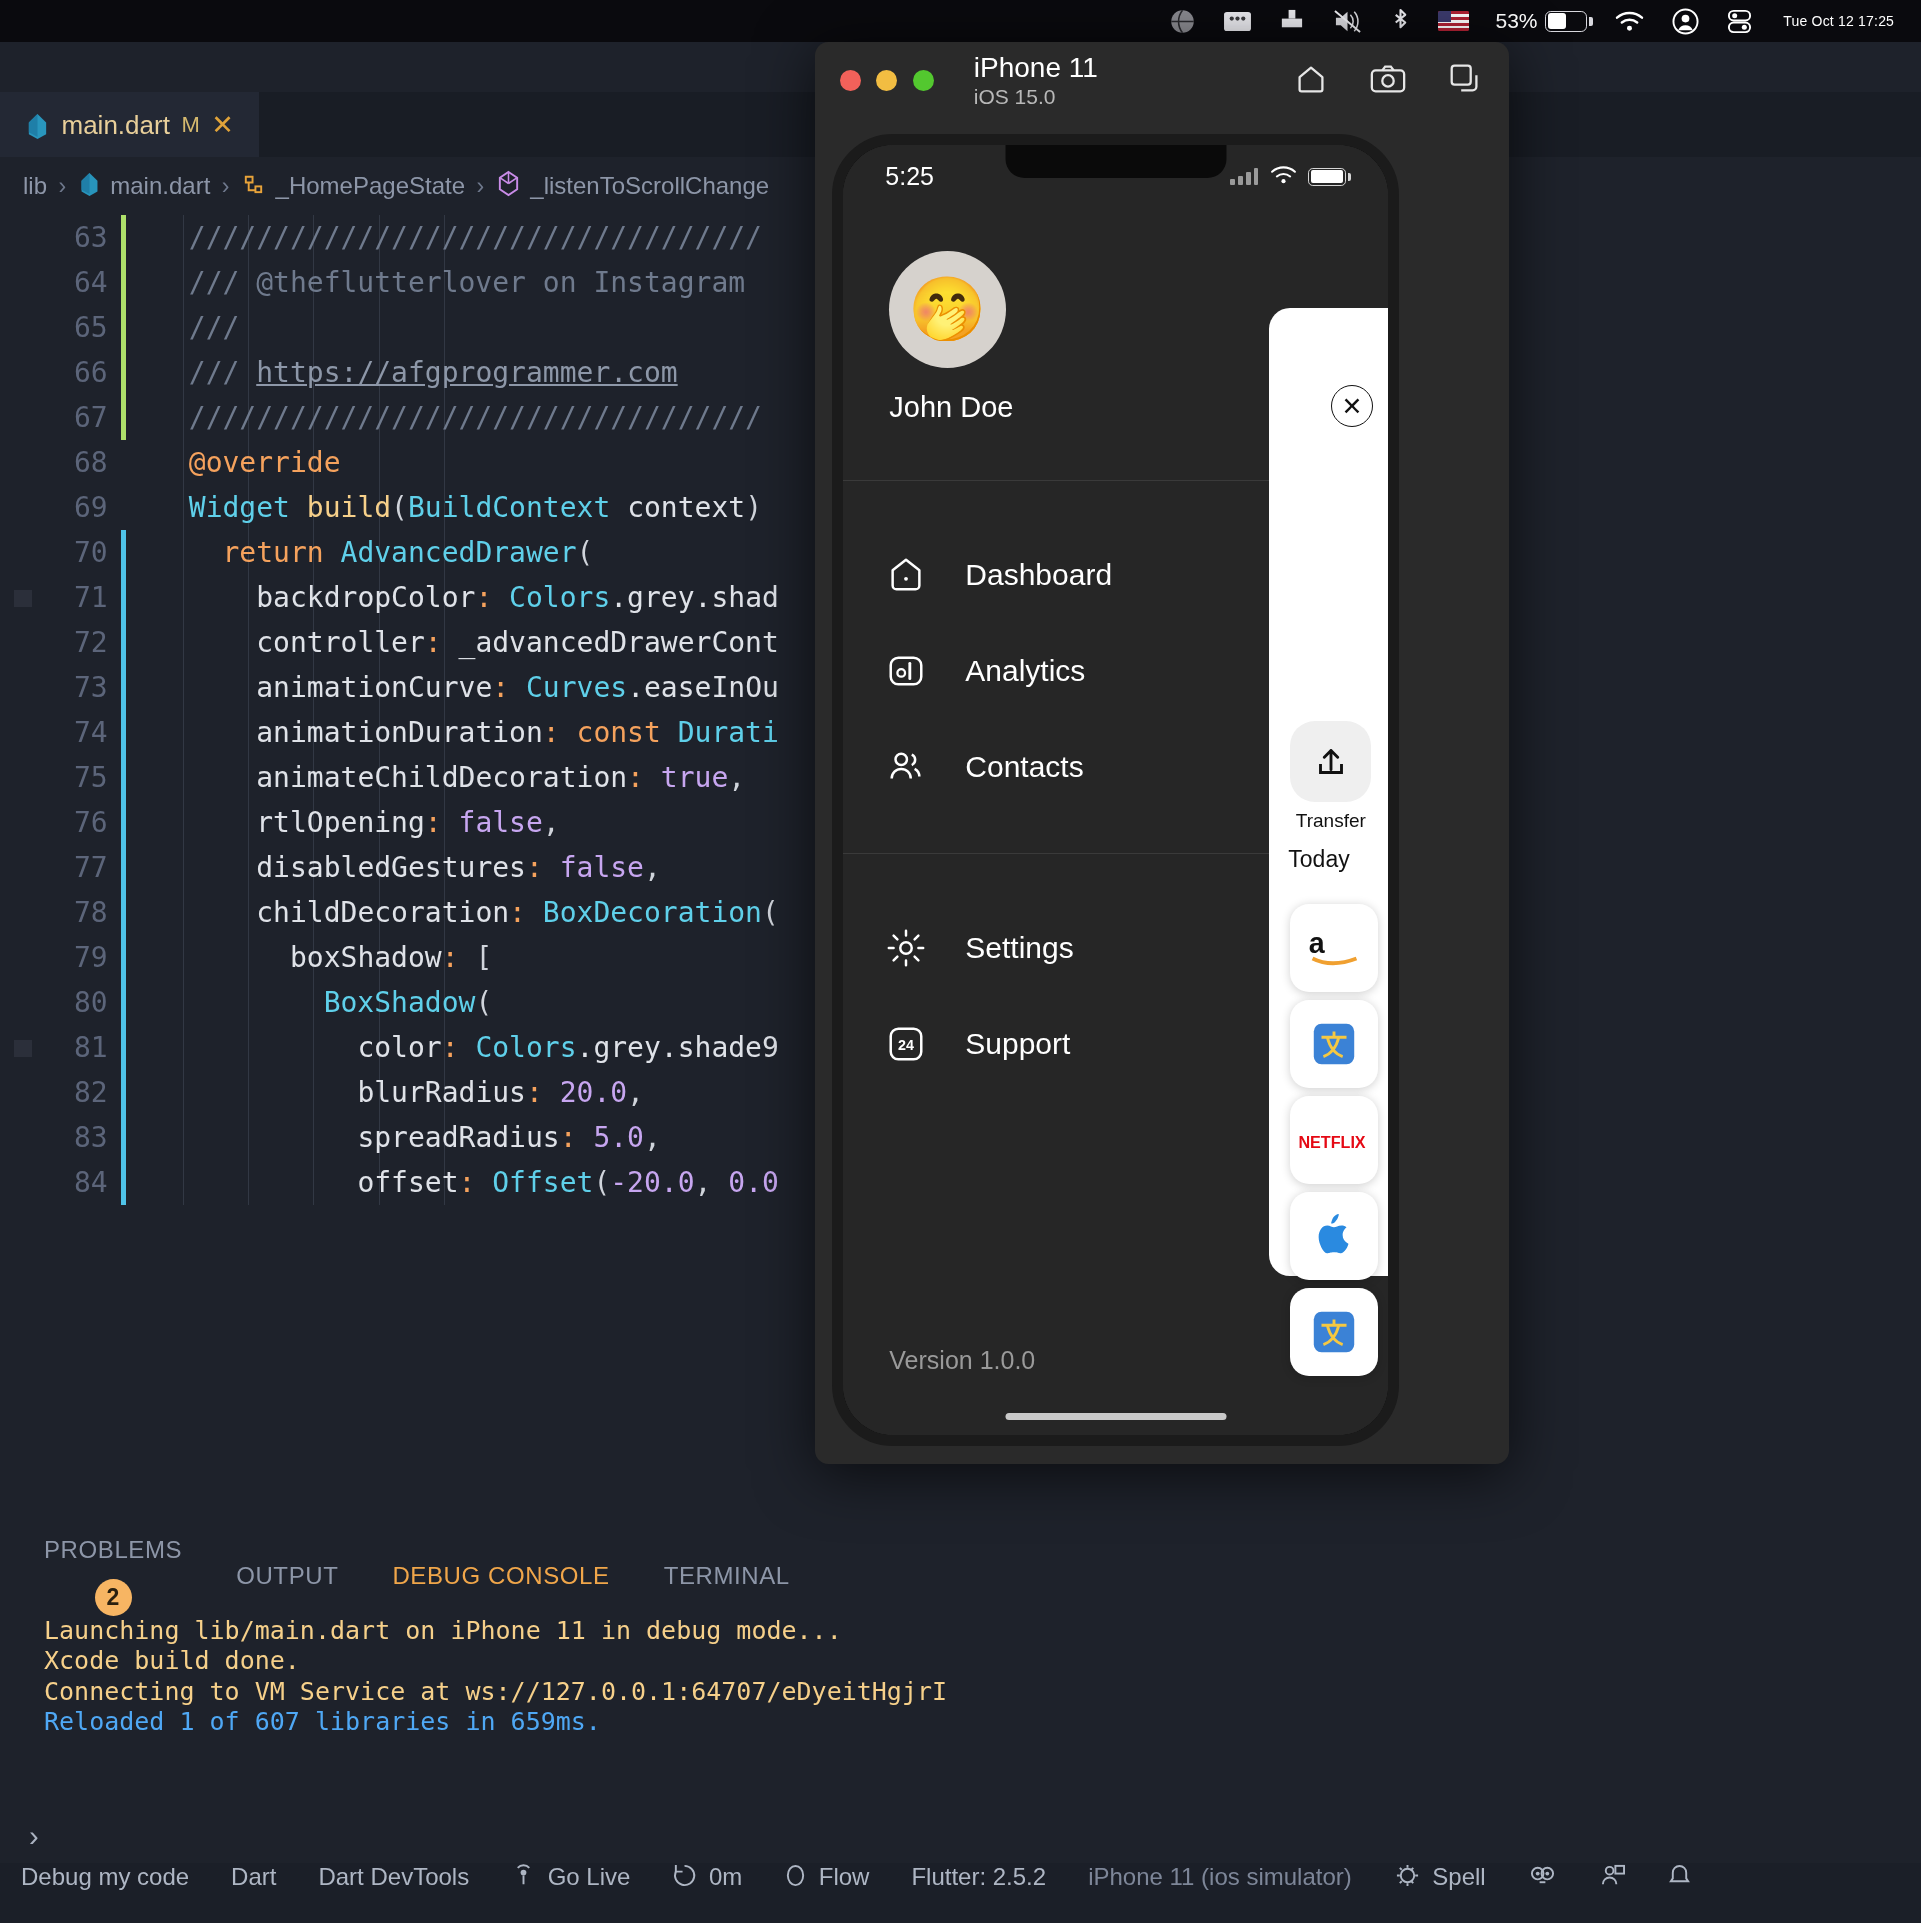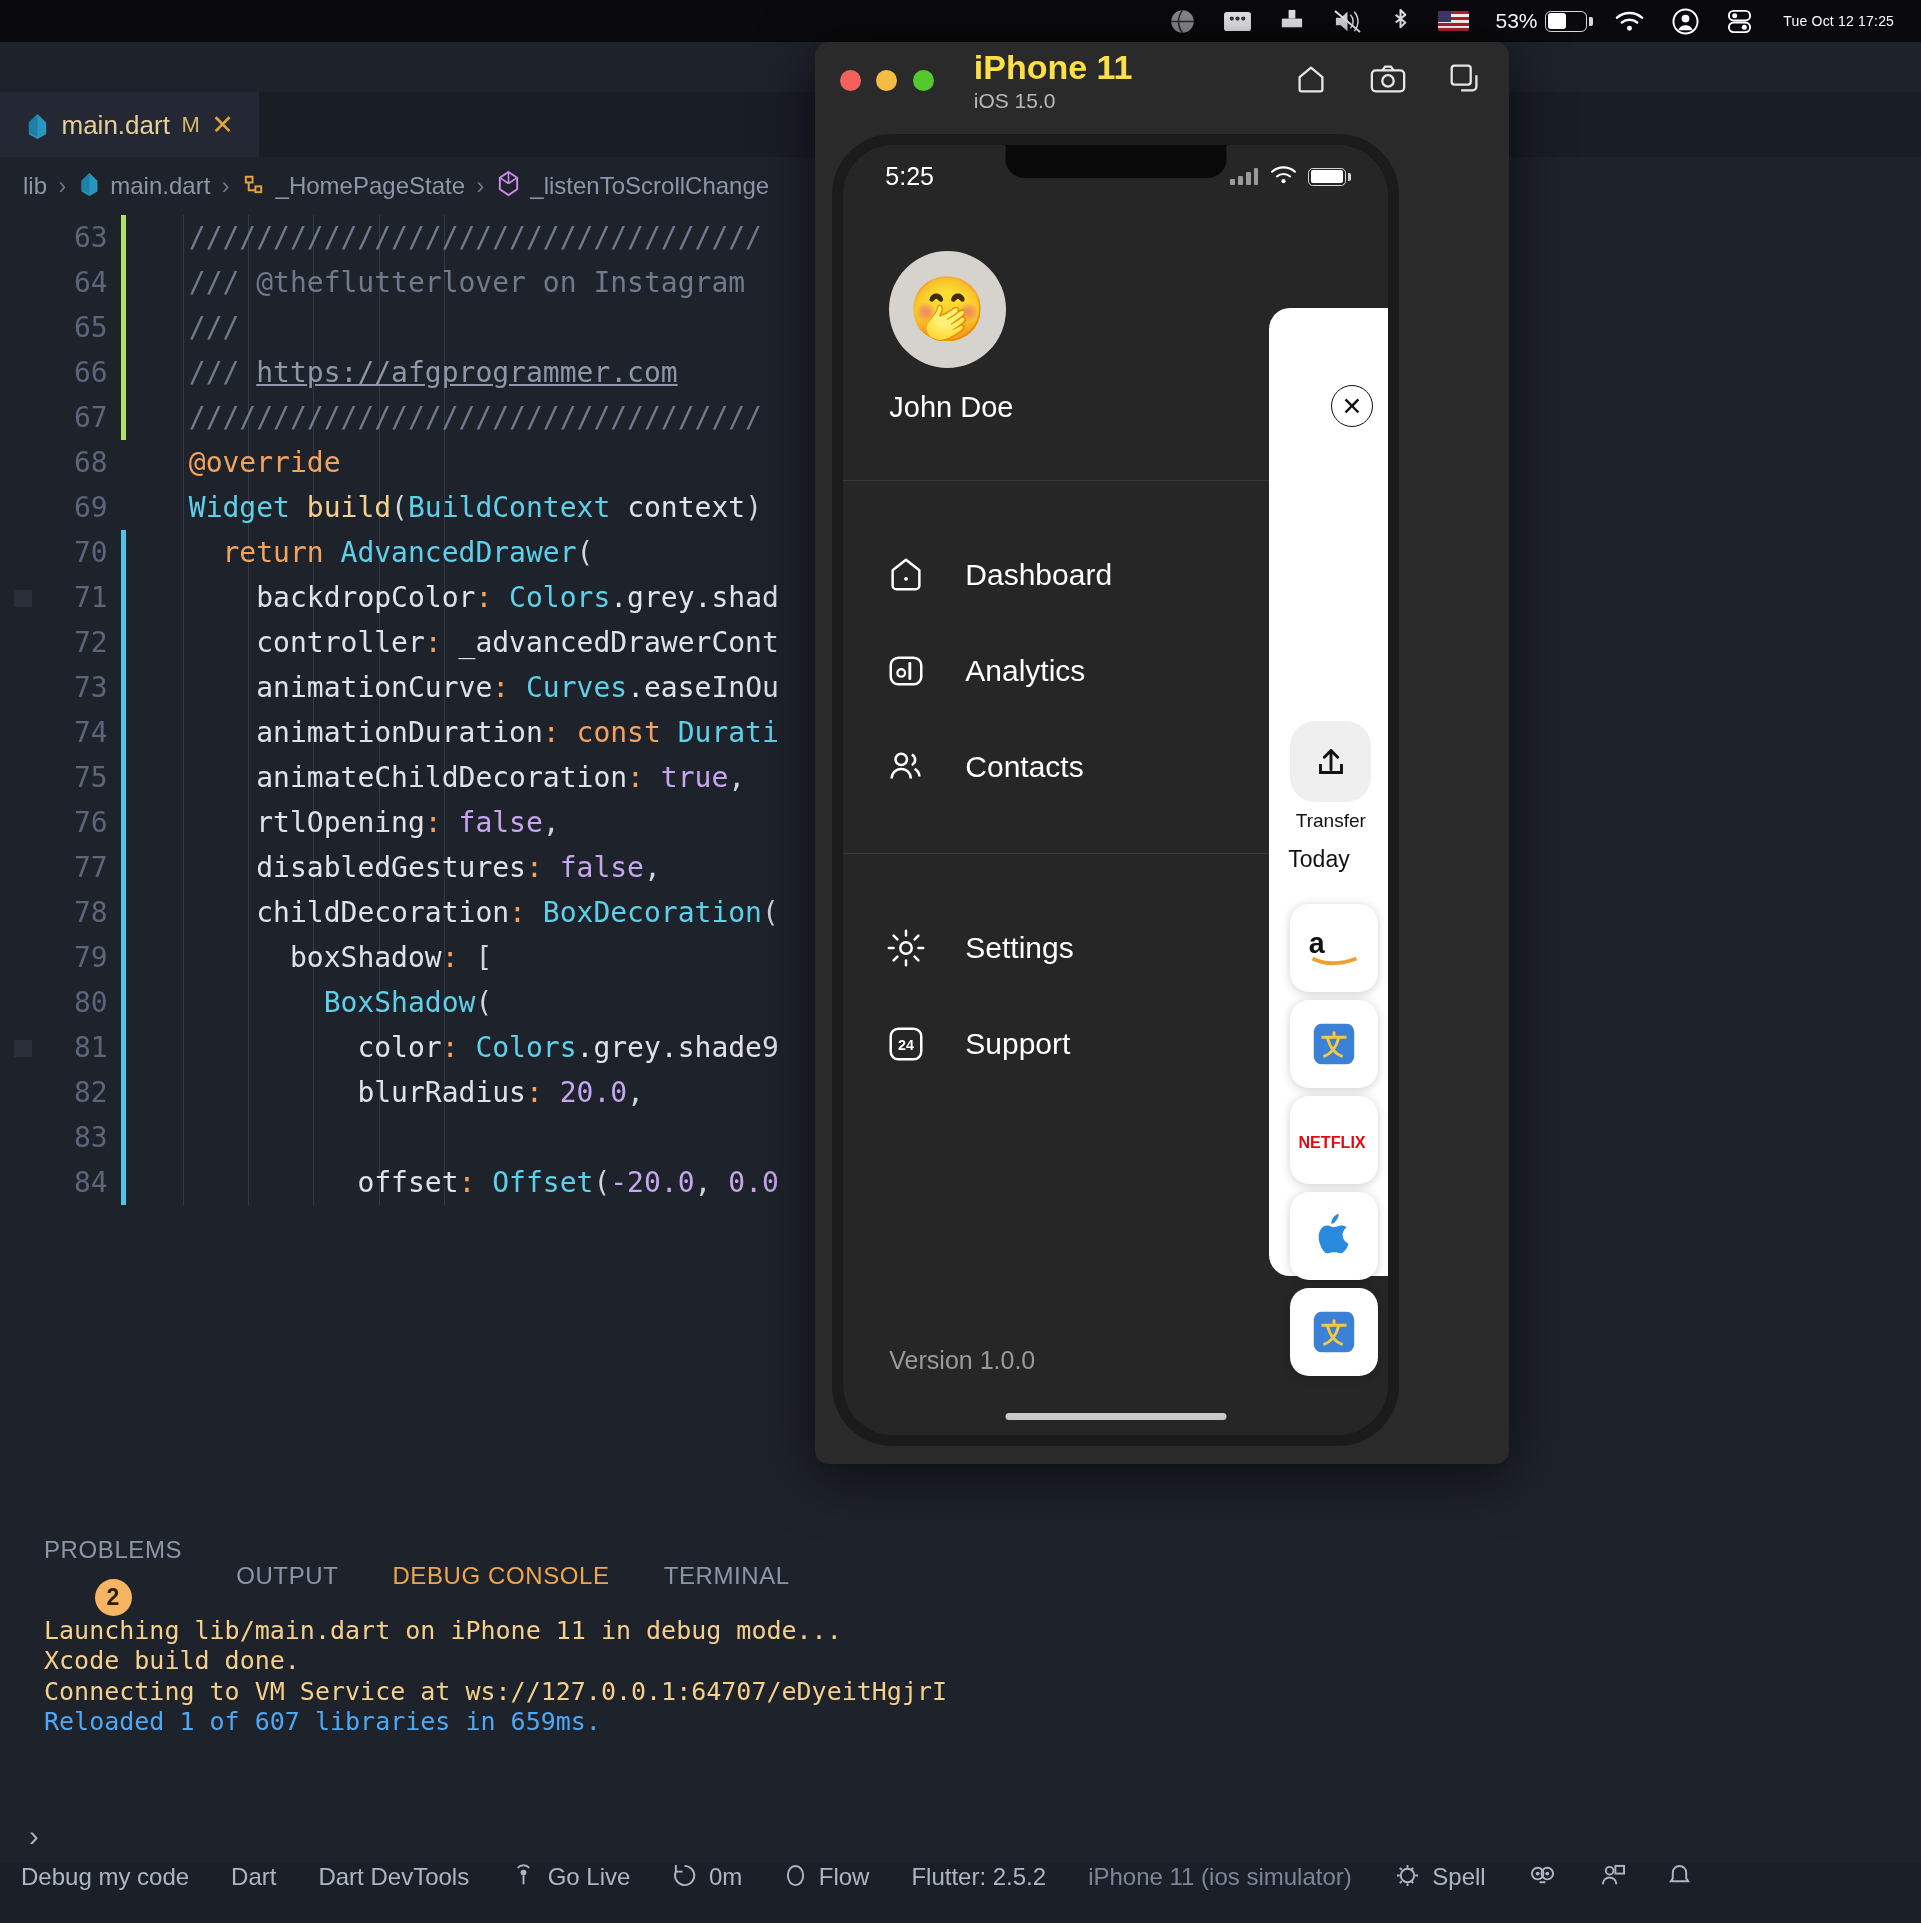--- a/index.html
+++ b/index.html
@@ -103,21 +103,21 @@
 
   
   .sim { position:absolute; left:815px; top:42px; width:694px; height:1422px;
     background:#2a2a2a; border-radius:13.4px; box-shadow:0 9.6px 58px rgba(0,0,0,.65); }
   .sim-head { height:77px; display:flex; align-items:center; padding:0 25px; gap:19px;
     position:relative; }
   .dots { display:flex; gap:15.4px; align-items:center; }
   .dot { width:21px; height:21px; border-radius:50%; }
   .dot.r{background:#f2615a;} .dot.y{background:#f2bd42;} .dot.g{background:#53c82f;}
   .sim-titles { margin-left:21px; }
-  .sim-t1 { color:#fde047; font-size:34px; font-weight:bold; }
+  .sim-t1 { color:#ffffff; font-size:28px; font-weight:normal; }
   .sim-t2 { color:#b8b8b8; font-size:21px; margin-top:1.9px; }
   .sim-actions { position:absolute; right:25px; top:0; height:77px; display:flex;
     align-items:center; gap:38px; color:#e6e6e6; }
 
   .phone { position:absolute; left:17.3px; top:92px; width:567px; height:1312px;
     background:#111; border-radius:61px; border:11.5px solid #1b1b1b;
     box-shadow:inset 0 0 0 2.9px #333; overflow:hidden; }
   .screen { position:absolute; inset:0; border-radius:50px; overflow:hidden;
     background:#262626; }
   .notch { position:absolute; left:50%; transform:translateX(-50%); top:0; width:221px;
@@ -418,20 +418,21 @@
         <div class="coderow">
           <div class="gutter-brk"></div>
           <div class="lineno">82</div>
           <div class="changebar cb-blue"></div>
           <div class="codetext"><span>          </span><span class="id">blurRadius</span><span class="op">: </span><span class="num">20.0</span><span class="pn">,</span></div>
         </div>
         <div class="coderow">
           <div class="gutter-brk"></div>
           <div class="lineno">83</div>
           <div class="changebar cb-blue"></div>
+          <div class="codetext"><span>          </span><span class="id">spreadRadius</span><span class="op">: </span><span class="num">5.0</span><span class="pn">,</span></div>
         </div>
         <div class="coderow">
           <div class="gutter-brk"></div>
           <div class="lineno">84</div>
           <div class="changebar cb-blue"></div>
           <div class="codetext"><span>          </span><span class="id">offset</span><span class="op">: </span><span class="ty">Offset</span><span class="pn">(</span><span class="num">-20.0</span><span class="pn">, </span><span class="num">0.0</span></div>
         </div>
       </div>
 
     <div class="panel">

